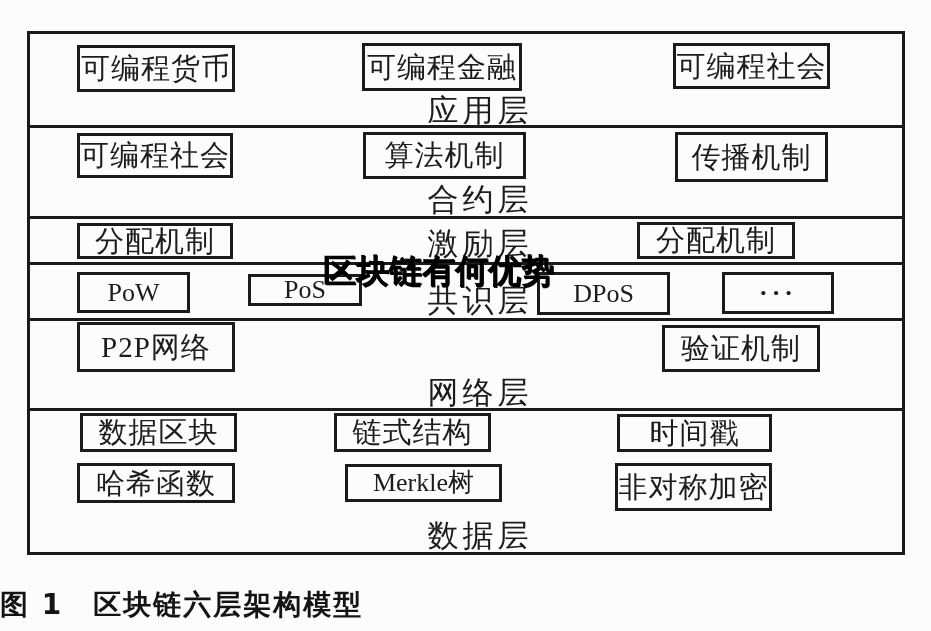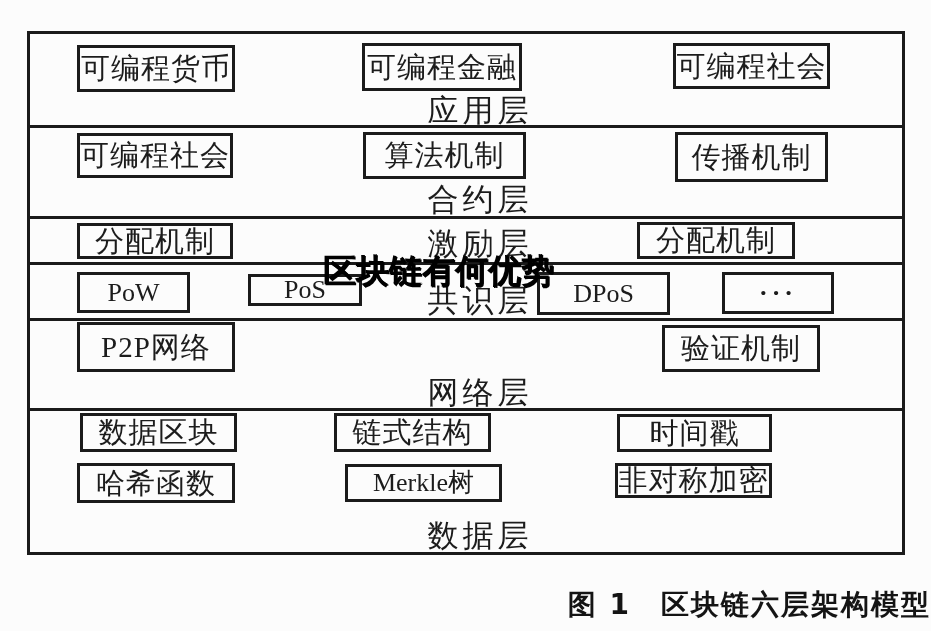--- a/index.html
+++ b/index.html
@@ -24,21 +24,21 @@
     position:absolute;left:0;width:100%;text-align:center;
     font-size:31px;letter-spacing:4px;line-height:1;white-space:nowrap;padding-left:14px;
   }
   .overlay-title{
     position:absolute;left:323px;top:254px;z-index:5;
     font-family:"DejaVu Sans","Liberation Sans",sans-serif;
     font-weight:900;font-size:33px;line-height:1;letter-spacing:0px;
     color:#000;white-space:nowrap;text-shadow:1px 1px 0 #000;
   }
   .caption{
-    position:absolute;top:586px;left:0;width:100%;text-align:right;z-index:2;
+    position:absolute;top:586px;left:0;width:100%;text-align:left;z-index:2;
     font-family:"DejaVu Sans","Liberation Sans",sans-serif;
     font-weight:bold;font-size:28px;letter-spacing:2px;color:#141414;white-space:nowrap;
   }
 </style>
 </head>
 <body>
 
 <div class="stage">
 
   <div class="frame">
@@ -71,21 +71,21 @@
 
     <div class="box" style="left:47px;top:288px;width:158px;height:50px">P2P网络</div>
     <div class="box" style="left:632px;top:291px;width:158px;height:47px">验证机制</div>
     <div class="layer-label" style="top:343px">网络层</div>
 
     <div class="box" style="left:50px;top:379px;width:157px;height:39px">数据区块</div>
     <div class="box" style="left:304px;top:379px;width:157px;height:39px">链式结构</div>
     <div class="box" style="left:587px;top:380px;width:155px;height:38px">时间戳</div>
     <div class="box" style="left:47px;top:429px;width:158px;height:40px">哈希函数</div>
     <div class="box latin" style="left:315px;top:430px;width:157px;height:38px">Merkle树</div>
-    <div class="box" style="left:585px;top:429px;width:157px;height:35px">非对称加密</div>
+    <div class="box" style="left:585px;top:429px;width:157px;height:48px">非对称加密</div>
     <div class="layer-label" style="top:486px">数据层</div>
 
   </div>
 
   <div class="overlay-title">区块链有何优势</div>
 
   <div class="caption">图 1　区块链六层架构模型</div>
 
 </div>
 

